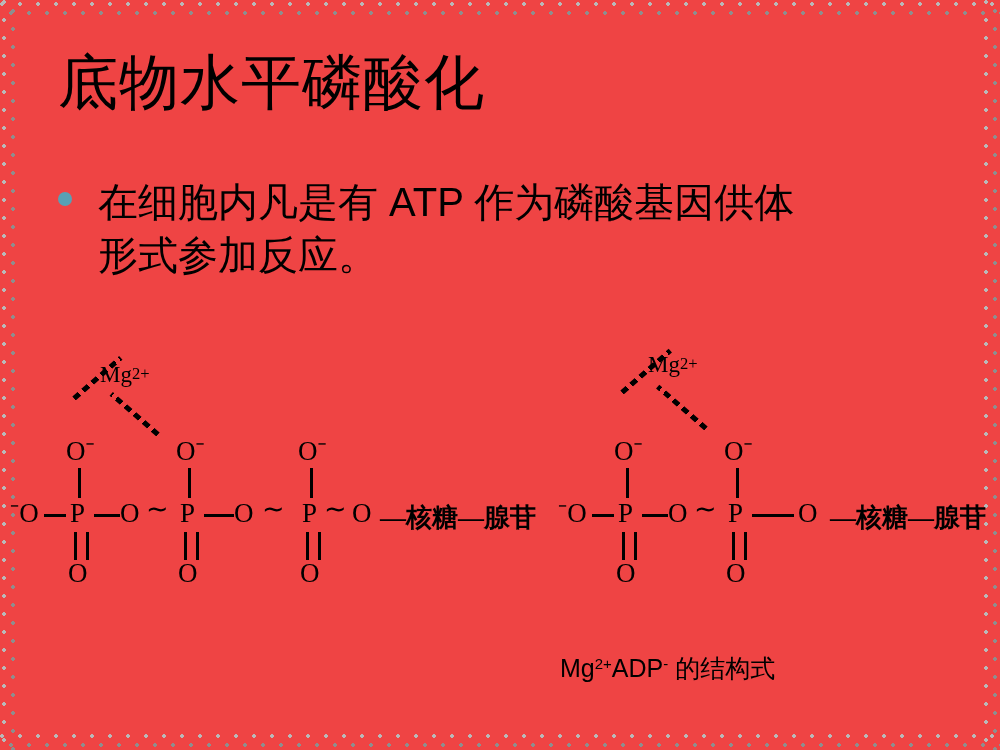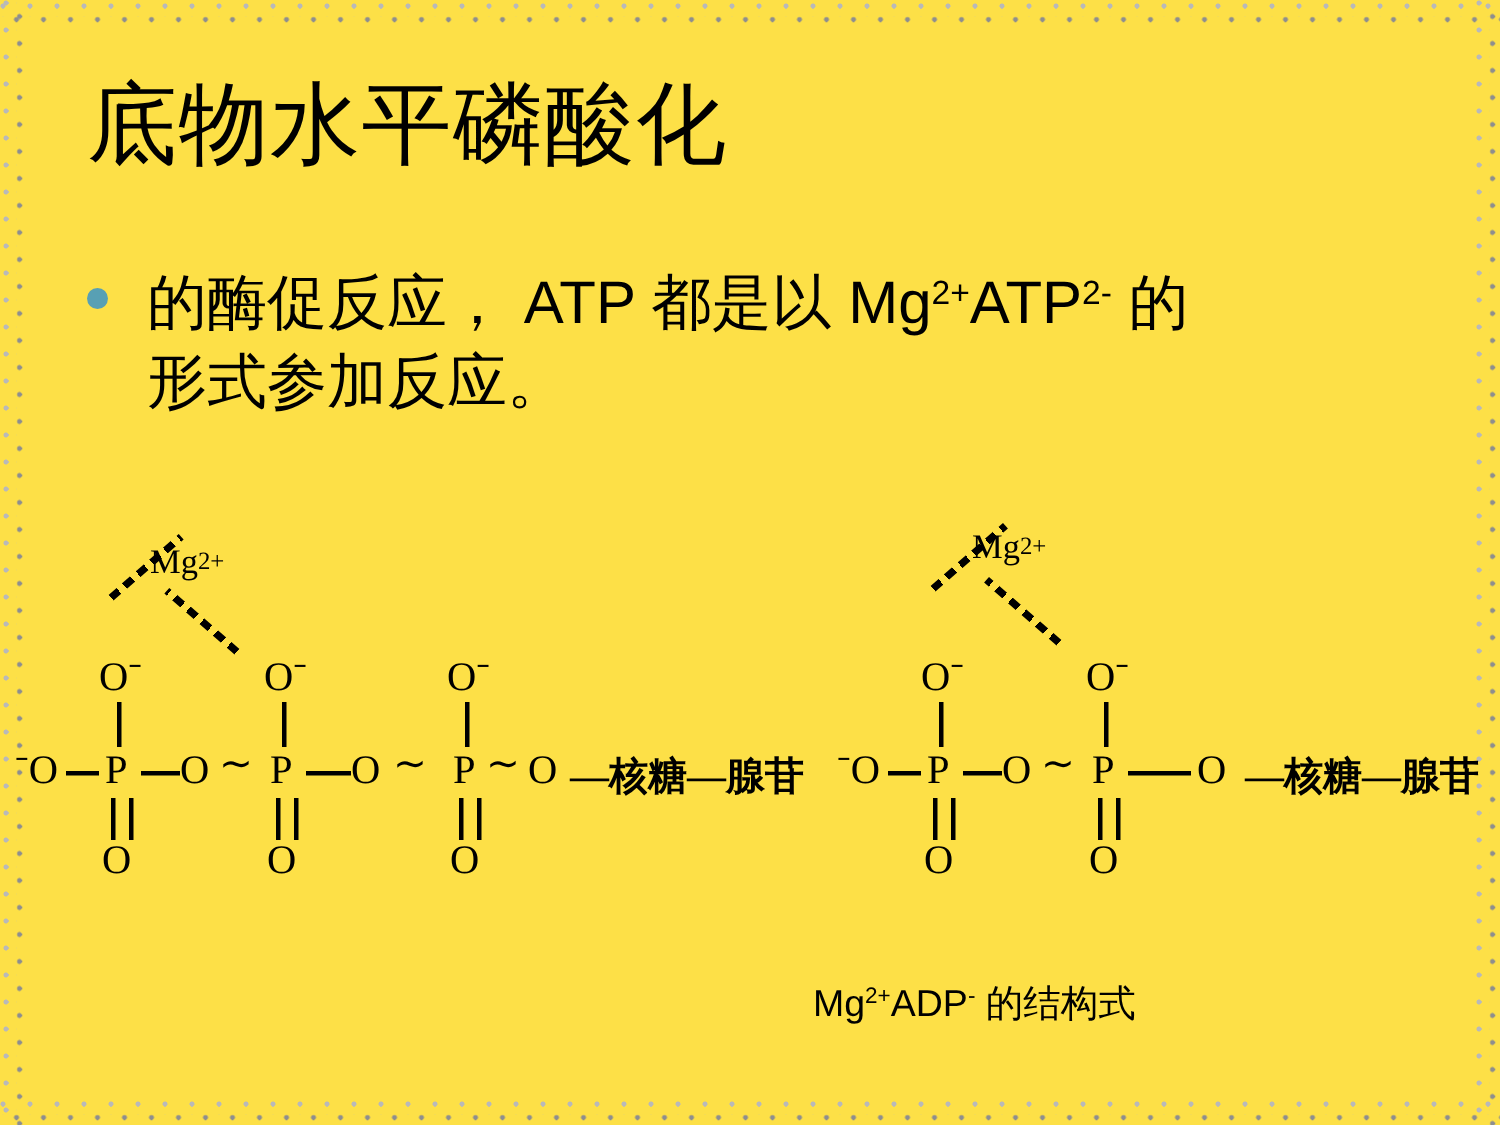--- a/index.html
+++ b/index.html
@@ -4,21 +4,21 @@
 <style>
   html, body {
     margin: 0;
     padding: 0;
     background: #ffffff;
   }
   #slide {
     position: relative;
     width: 1000px;
     height: 750px;
-    background: #fde047;
+    background: #ef4444;
     overflow: hidden;
     font-family: "Liberation Sans", sans-serif;
   }
 
   
   .border-band {
     position: absolute;
     pointer-events: none;
   }
   .border-top, .border-bottom {
@@ -161,38 +161,38 @@
     font-size: 25px;
     color: #000;
     white-space: nowrap;
   }
   .caption sup {
     font-size: 0.6em;
     vertical-align: 0.55em;
     line-height: 0;
   }
   #caption-left  { left: 80px;  top: 652px; }
-  #caption-right { left: 542px; top: 652px; }
+  #caption-right { left: 560px; top: 652px; }
 </style>
 </head>
 <body>
 
 <div id="slide">
 
   <div class="border-band border-top"></div>
   <div class="border-band border-bottom"></div>
   <div class="border-band border-left"></div>
   <div class="border-band border-right"></div>
 
   <div id="title">底物水平磷酸化</div>
 
   <div id="bullet-row">
     <div id="bullet-marker"></div>
     <div id="bullet-text">
-      <div><span>的酶促反应， ATP 都是以 Mg</span><sup>2+</sup><span>ATP</span><sup>2-</sup><span> 的</span></div>
+      <div><span>在细胞内凡是有 ATP 作为磷酸基因供体</span></div>
       <div><span>形式参加反应。</span></div>
     </div>
   </div>
 
   <div class="struct" id="struct-atp">
 
     <div class="mg-label" style="left:92px; top:2px;"><span>Mg</span><sup>2+</sup></div>
 
     <div class="coord-bond" style="left:66px; top:36px; width:62px; transform:rotate(-41deg);"></div>
     <div class="coord-bond" style="left:150px; top:72px; width:62px; transform:rotate(-139deg);"></div>

